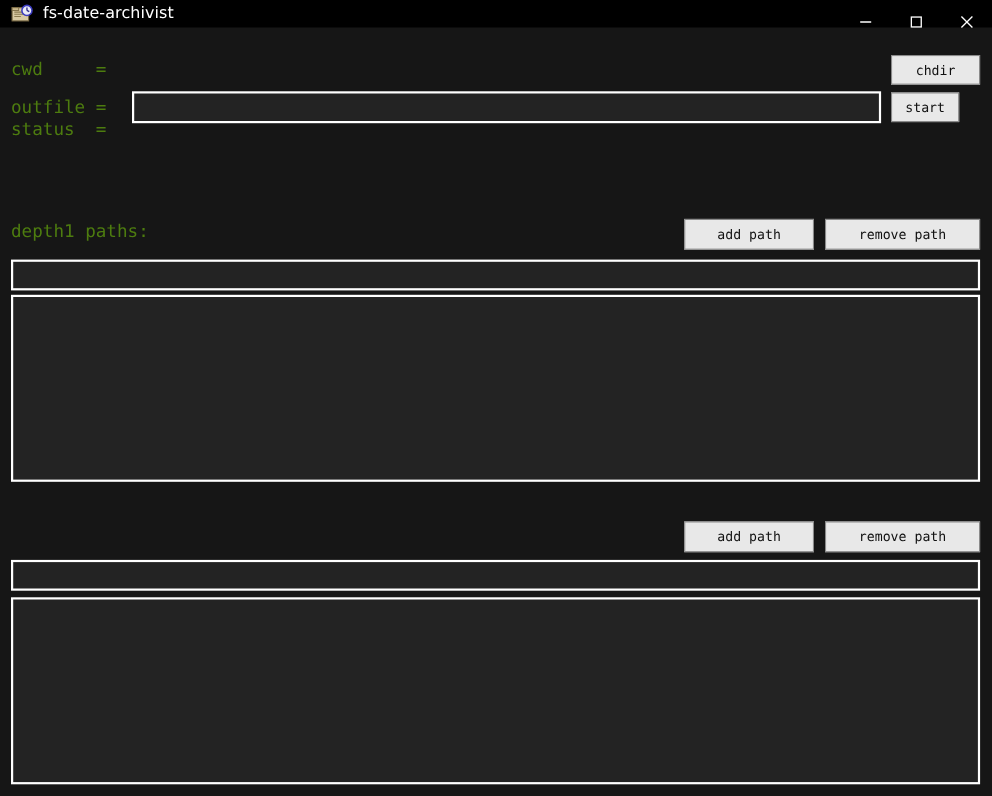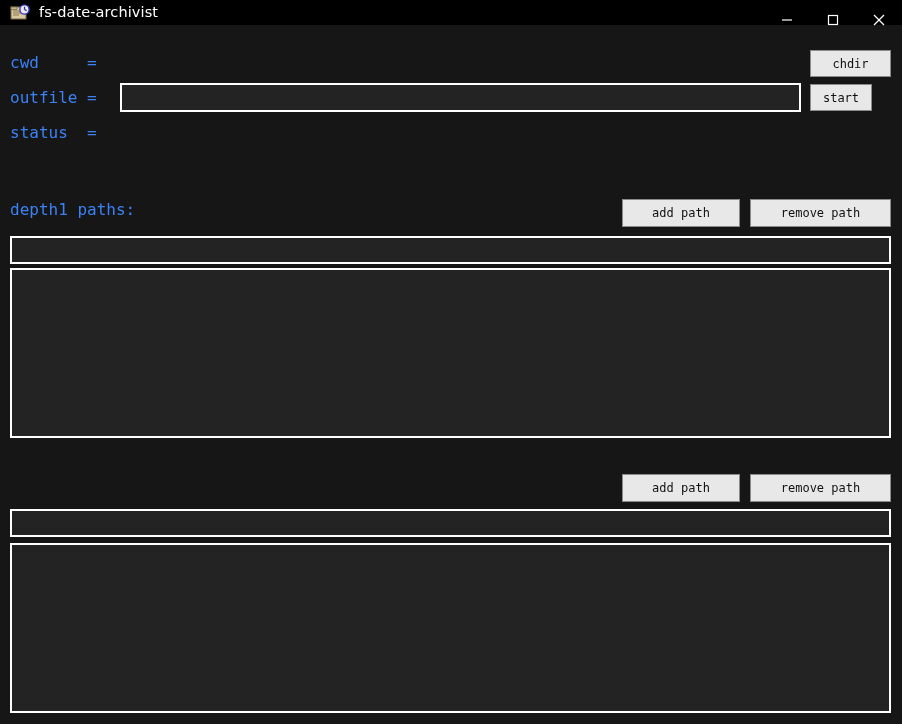--- a/index.html
+++ b/index.html
@@ -58,21 +58,21 @@
     display: flex;
     align-items: center;
     justify-content: center;
     color: #ffffff;
   }
   .row-label {
     position: absolute;
     font-size: 16px;
     line-height: 20px;
     white-space: pre;
-    color: #3b82f6;
+    color: #4d7c0f;
   }
 
   
   .entry {
     position: absolute;
     background: #232323;
     border: 2px solid #ffffff;
     box-sizing: border-box;
     color: #ffffff;
     font-family: "DejaVu Sans Mono", "Liberation Mono", monospace;
@@ -145,21 +145,21 @@
         </svg>
       </div>
     </div>
   </div>
 
   <div class="row-label" style="left:10px; top:53px;">cwd     = </div>
 
   <div class="row-label" style="left:10px; top:88px;">outfile = </div>
   <input class="entry" style="left: 120px; top: 83px; width: 681px; height: 29px;" value="">
 
-  <div class="row-label" style="left:10px; top:123px;">status  = </div>
+  <div class="row-label" style="left:10px; top:108px;">status  = </div>
 
   <div class="btn" style="left:810px; top:50px; width:81px; height:27px;">chdir</div>
   <div class="btn" style="left:810px; top:84px; width:62px; height:27px;">start</div>
 
   <div class="row-label" style="left:10px; top:200px;">depth1 paths:</div>
   <div class="btn" style="left:622px; top:199px; width:118px; height:28px;">add path</div>
   <div class="btn" style="left:750px; top:199px; width:141px; height:28px;">remove path</div>
 
   <input class="entry" style="left: 10px; top: 236px; width: 881px; height: 28px;" value="">
 

